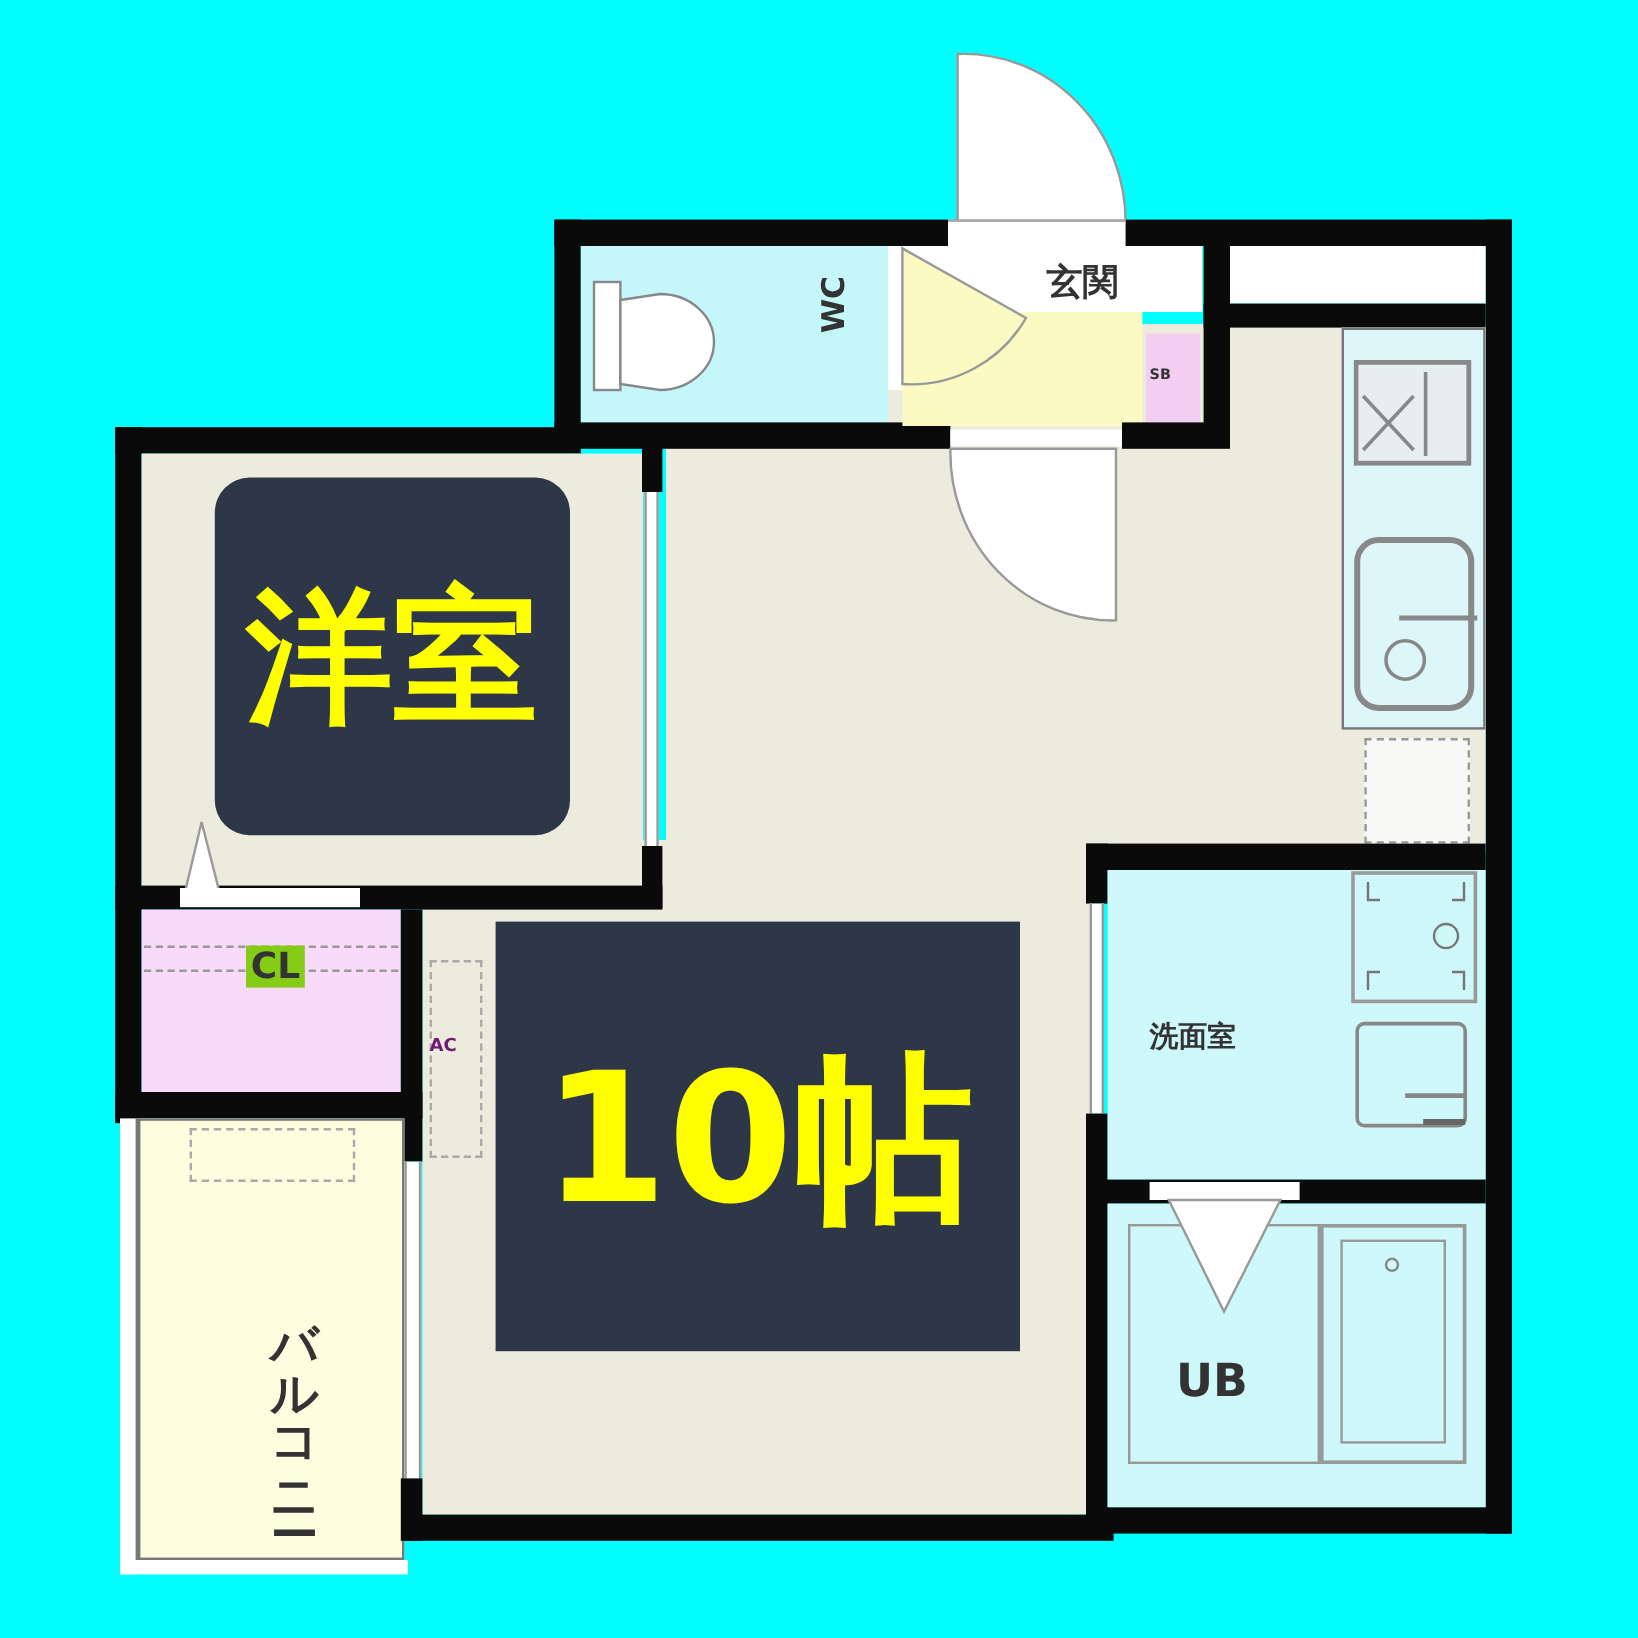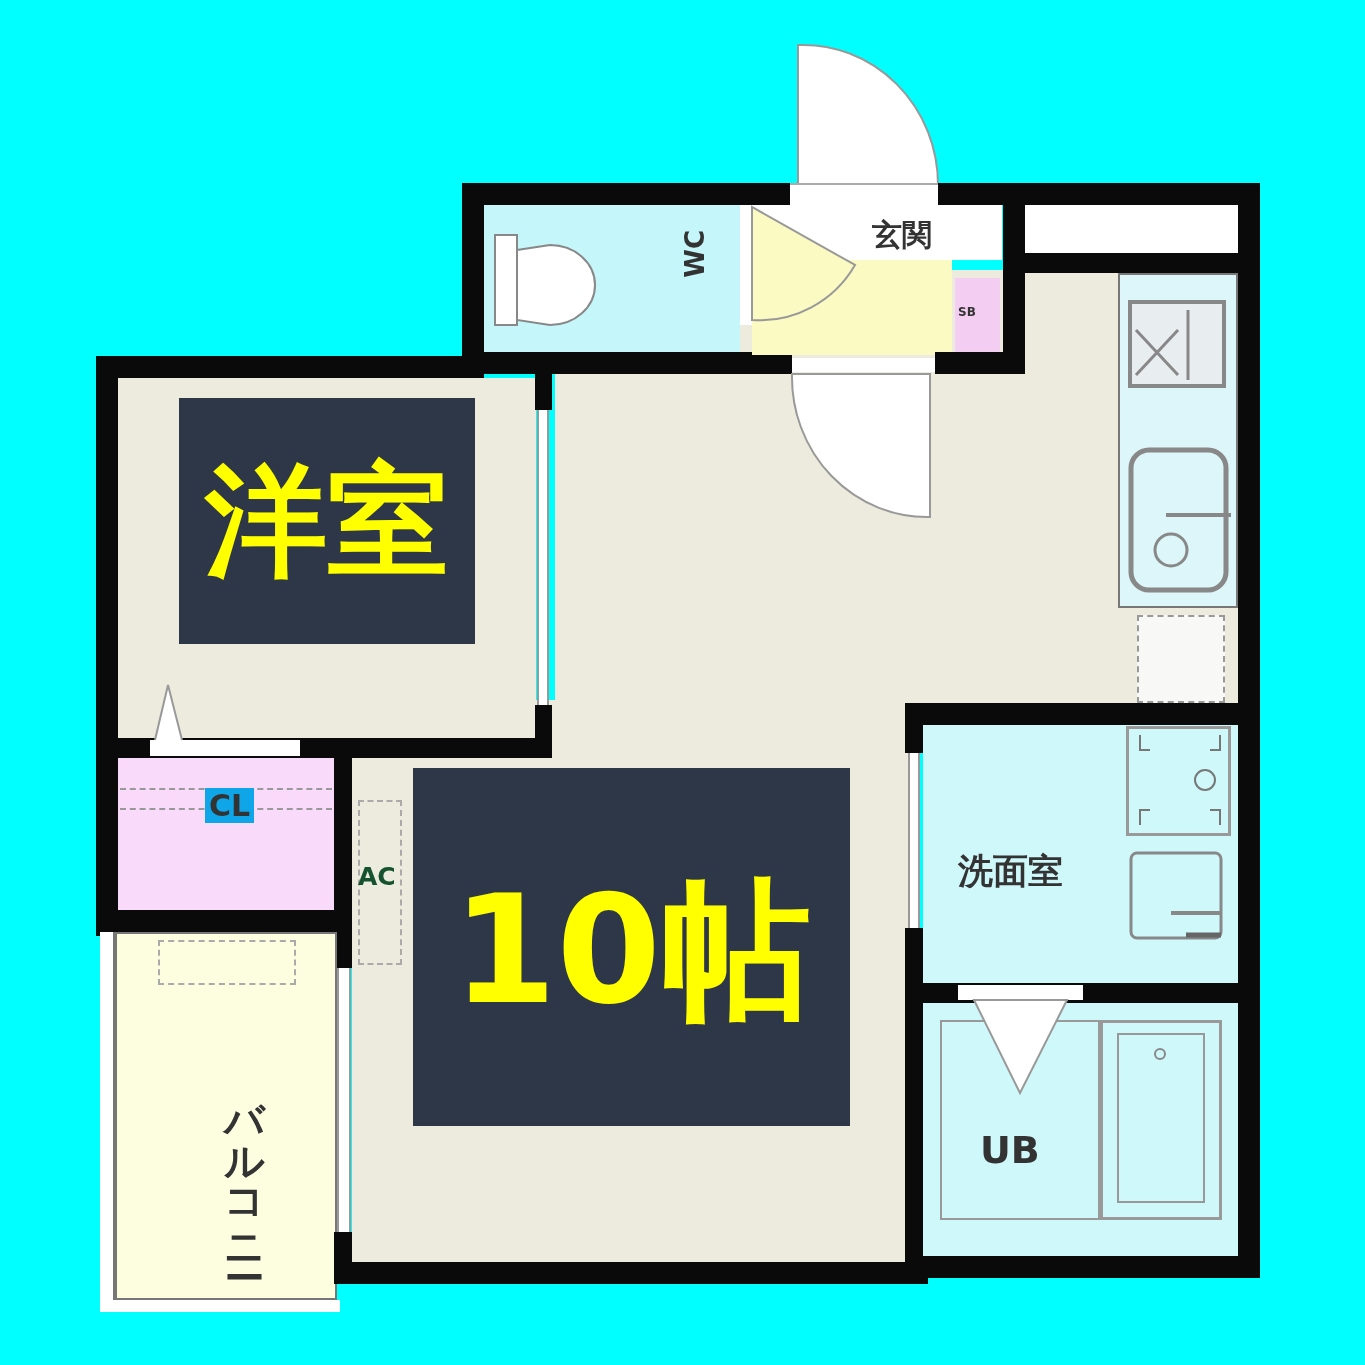--- a/index.html
+++ b/index.html
@@ -83,33 +83,33 @@
 
   <div class="abs floor-ldk" style="left:118px;top:378px;width:418px;height:362px;"></div>
   <div class="abs wall" style="left:535px;top:365px;width:17px;height:45px;"></div>
   <div class="abs win" style="left:537px;top:410px;width:12px;height:295px;"></div>
   <div class="abs wall" style="left:535px;top:705px;width:17px;height:52px;"></div>
   <div class="abs wall" style="left:96px;top:738px;width:456px;height:20px;"></div>
   <div class="abs white" style="left:150px;top:740px;width:150px;height:16px;"></div>
   <svg class="abs" style="left:150px;top:680px;" width="40" height="62">
     <path d="M5 60 L18 5 L32 60" fill="#fff" stroke="#999" stroke-width="2"></path>
   </svg>
-  <div class="abs label-box" style="left:179px;top:398px;width:296px;height:246px;">
+  <div class="abs label-box" style="left:179px;top:398px;width:296px;height:298px;border-radius:29px;">
     <span style="font-size:122px;">洋室</span>
   </div>
 
   <div class="abs floor-cl" style="left:118px;top:758px;width:216px;height:152px;"></div>
   <div class="abs" style="left:120px;top:788px;width:212px;height:0;border-top:2px dashed #999;"></div>
   <div class="abs" style="left:120px;top:808px;width:212px;height:0;border-top:2px dashed #999;"></div>
-  <div class="abs small-label" style="left:205px;top:788px;font-size:30px;background:#0ea5e9;padding:0 4px;">CL</div>
+  <div class="abs small-label" style="left:205px;top:788px;font-size:30px;background:#84cc16;padding:0 4px;">CL</div>
   <div class="abs wall" style="left:334px;top:758px;width:18px;height:210px;"></div>
   <div class="abs wall" style="left:96px;top:910px;width:256px;height:22px;"></div>
 
   <div class="abs" style="left:358px;top:800px;width:44px;height:165px;border:2px dashed #aaa;"></div>
-  <div class="abs small-label" style="left:358px;top:862px;font-size:25px;color:#14532d;">AC</div>
+  <div class="abs small-label" style="left:358px;top:862px;font-size:15px;color:#701a75;">AC</div>
 
   <div class="abs floor-bal" style="left:115px;top:932px;width:222px;height:368px;border:2px solid #777;"></div>
   <div class="abs white" style="left:100px;top:932px;width:15px;height:380px;border-right:2px solid #777;"></div>
   <div class="abs white" style="left:100px;top:1300px;width:240px;height:12px;"></div>
   <div class="abs" style="left:158px;top:940px;width:138px;height:45px;border:2px dashed #aaa;"></div>
   <div class="abs small-label" style="left:218px;top:1075px;font-size:40px;writing-mode:vertical-rl;color:#333;">バルコニー</div>
   <div class="abs win" style="left:337px;top:968px;width:14px;height:265px;"></div>
   <div class="abs wall" style="left:334px;top:1232px;width:18px;height:52px;"></div>
 
   <div class="abs label-box" style="left:413px;top:768px;width:437px;height:358px;">
@@ -127,21 +127,21 @@
     <path d="M10 5 L10 20 L20 20" fill="none" stroke="#777" stroke-width="2"></path>
     <path d="M90 5 L90 20 L80 20" fill="none" stroke="#777" stroke-width="2"></path>
     <path d="M10 95 L10 80 L20 80" fill="none" stroke="#777" stroke-width="2"></path>
     <path d="M90 95 L90 80 L80 80" fill="none" stroke="#777" stroke-width="2"></path>
   </svg>
   <svg class="abs" style="left:1126px;top:845px;" width="110" height="130">
     <rect x="5" y="8" width="90" height="85" rx="6" fill="none" stroke="#888" stroke-width="3"></rect>
     <line x1="45" y1="68" x2="95" y2="68" stroke="#888" stroke-width="4"></line>
     <line x1="60" y1="90" x2="95" y2="90" stroke="#666" stroke-width="5"></line>
   </svg>
-  <div class="abs small-label" style="left:958px;top:848px;font-size:35px;">洗面室</div>
+  <div class="abs small-label" style="left:958px;top:848px;font-size:24px;">洗面室</div>
 
   <div class="abs wall" style="left:905px;top:983px;width:333px;height:20px;"></div>
   <div class="abs white" style="left:958px;top:985px;width:125px;height:15px;"></div>
   <div class="abs floor-wash" style="left:923px;top:1003px;width:315px;height:253px;"></div>
   <div class="abs" style="left:940px;top:1020px;width:160px;height:200px;border:2px solid #999;"></div>
   <div class="abs" style="left:1100px;top:1020px;width:122px;height:200px;border:3px solid #999;"></div>
   <div class="abs" style="left:1117px;top:1033px;width:88px;height:170px;border:2px solid #999;"></div>
   <svg class="abs" style="left:1152px;top:1046px;" width="16" height="16">
     <circle cx="8" cy="8" r="5" fill="none" stroke="#888" stroke-width="2"></circle>
   </svg>

